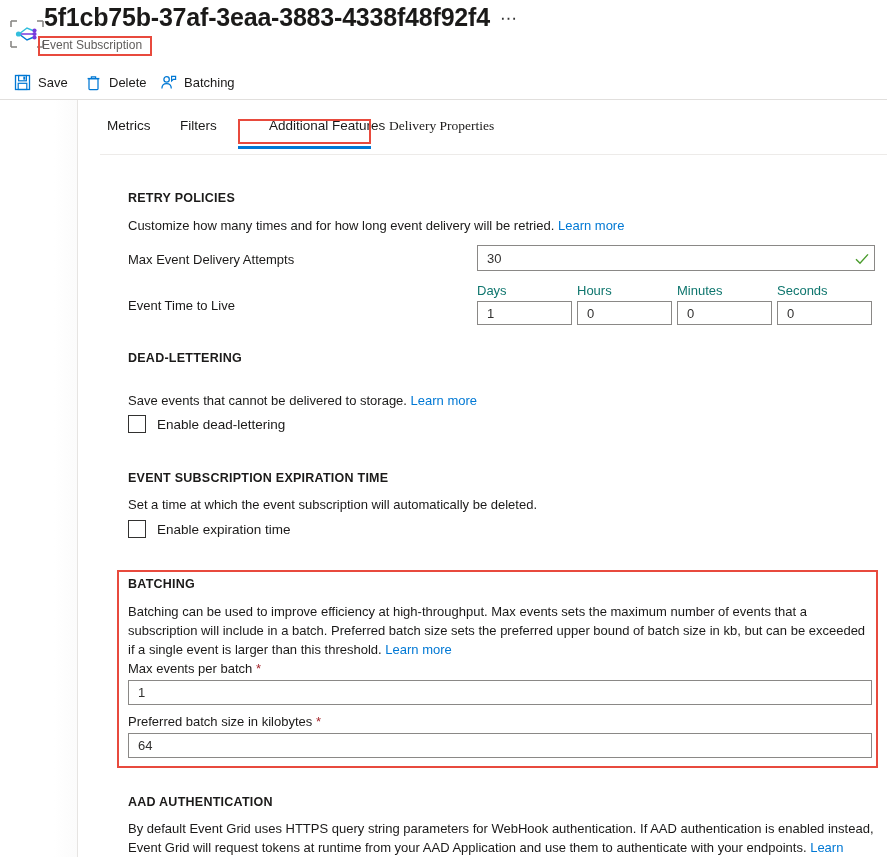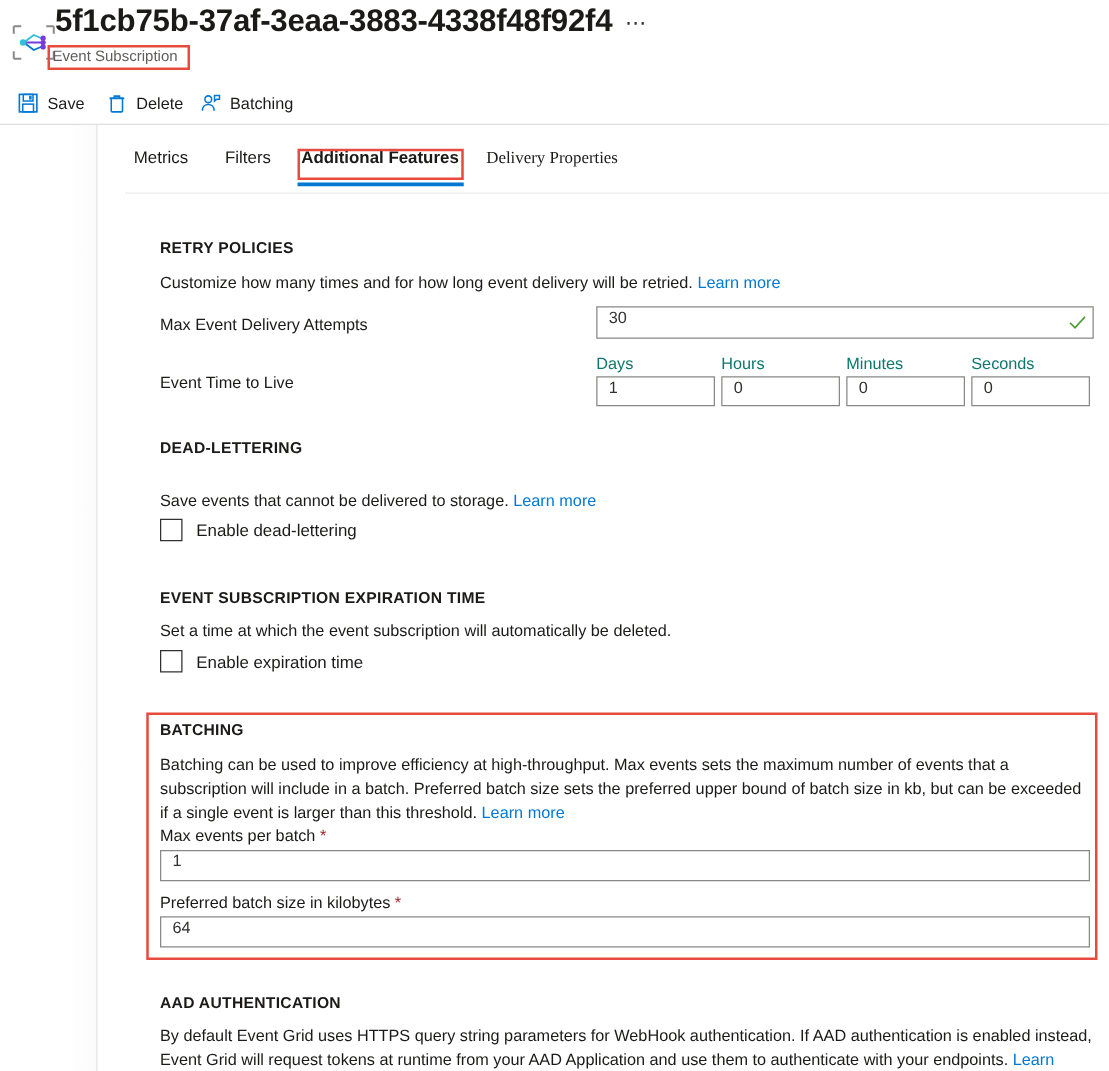--- a/index.html
+++ b/index.html
@@ -39,38 +39,38 @@
   .hdr-rule { position:absolute; left:0; top:99px; width:887px; height:1px; background:#e1dfdd; }
 
   
   .side-div { position:absolute; left:77px; top:100px; width:1px; height:757px; background:#e6e4e2; }
   .side-shade { position:absolute; left:0px; top:100px; width:77px; height:757px;
     background:linear-gradient(to right,#ffffff 0%,#ffffff 70%,#fbfbfb 100%); }
 
   
   .tabs { position:absolute; left:100px; top:118px; height:32px; }
   .tab { position:absolute; top:0; font-size:13.5px; color:#1b1a19; white-space:nowrap; cursor:pointer;text-align:right; }
-  .tab.sel { font-weight:700; }
+  .tab.sel { font-weight:400;padding-left:28px; }
   .tab-underline { position:absolute; left:238px; top:146px; width:133px; height:3px; background:#0078d4; }
   .tabs-rule { position:absolute; left:100px; top:154px; width:787px; height:1px; background:#edebe9; }
 
   
   .sec-title {
     position:absolute; font-size:12.5px; font-weight:700; letter-spacing:0.25px;
     color:#1b1a19; white-space:nowrap;
   }
   .sec-desc { position:absolute; font-size:13px; color:#1b1a19; line-height:19px; }
   .lnk { color:#0078d4; text-decoration:none; cursor:pointer; }
   .fld-label { position:absolute; font-size:13px; color:#1b1a19; white-space:nowrap; }
   .req { color:#a4262c; font-size:13px; }
 
   .tbox {
     position:absolute; background:#fff; border:1px solid #8a8886;
     font-size:13px; color:#323130; padding:0 9px;
-    display:flex; font-family:"Liberation Sans", sans-serif;
+    display:flex; align-items:center; font-family:"Liberation Sans", sans-serif;
     outline:none;
   }
   .tbox.valid { border-color:#8a8886; }
   .check-ok { position:absolute; font-size:15px; color:#4a9c2d; line-height:1; }
 
   .cbrow { position:absolute; display:flex; align-items:center; }
   .cbox {
     width:18px; height:18px; border:1px solid #323130; background:#fff;
     display:inline-block; cursor:pointer;
   }

